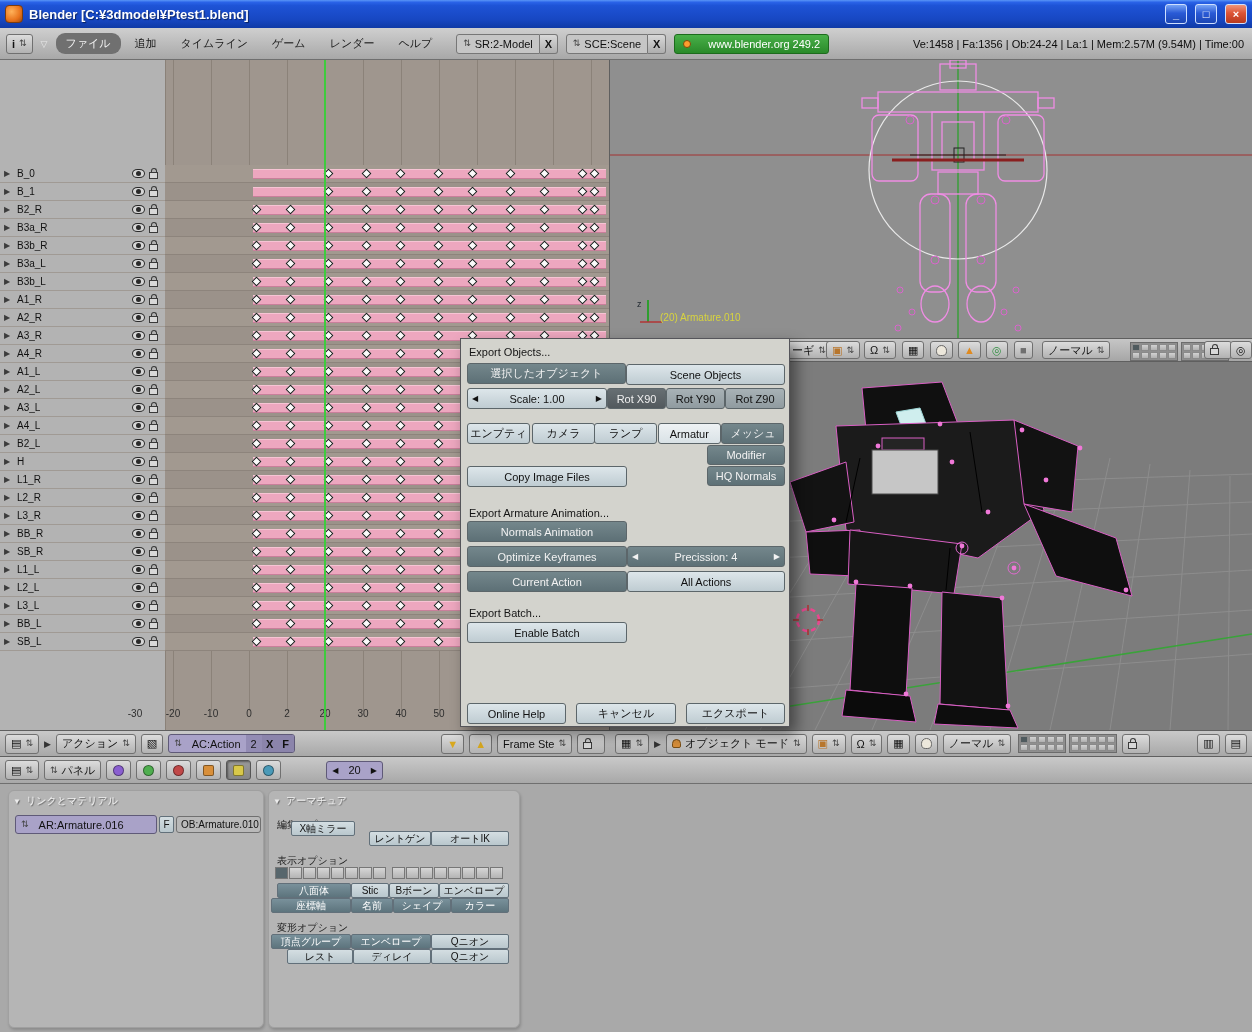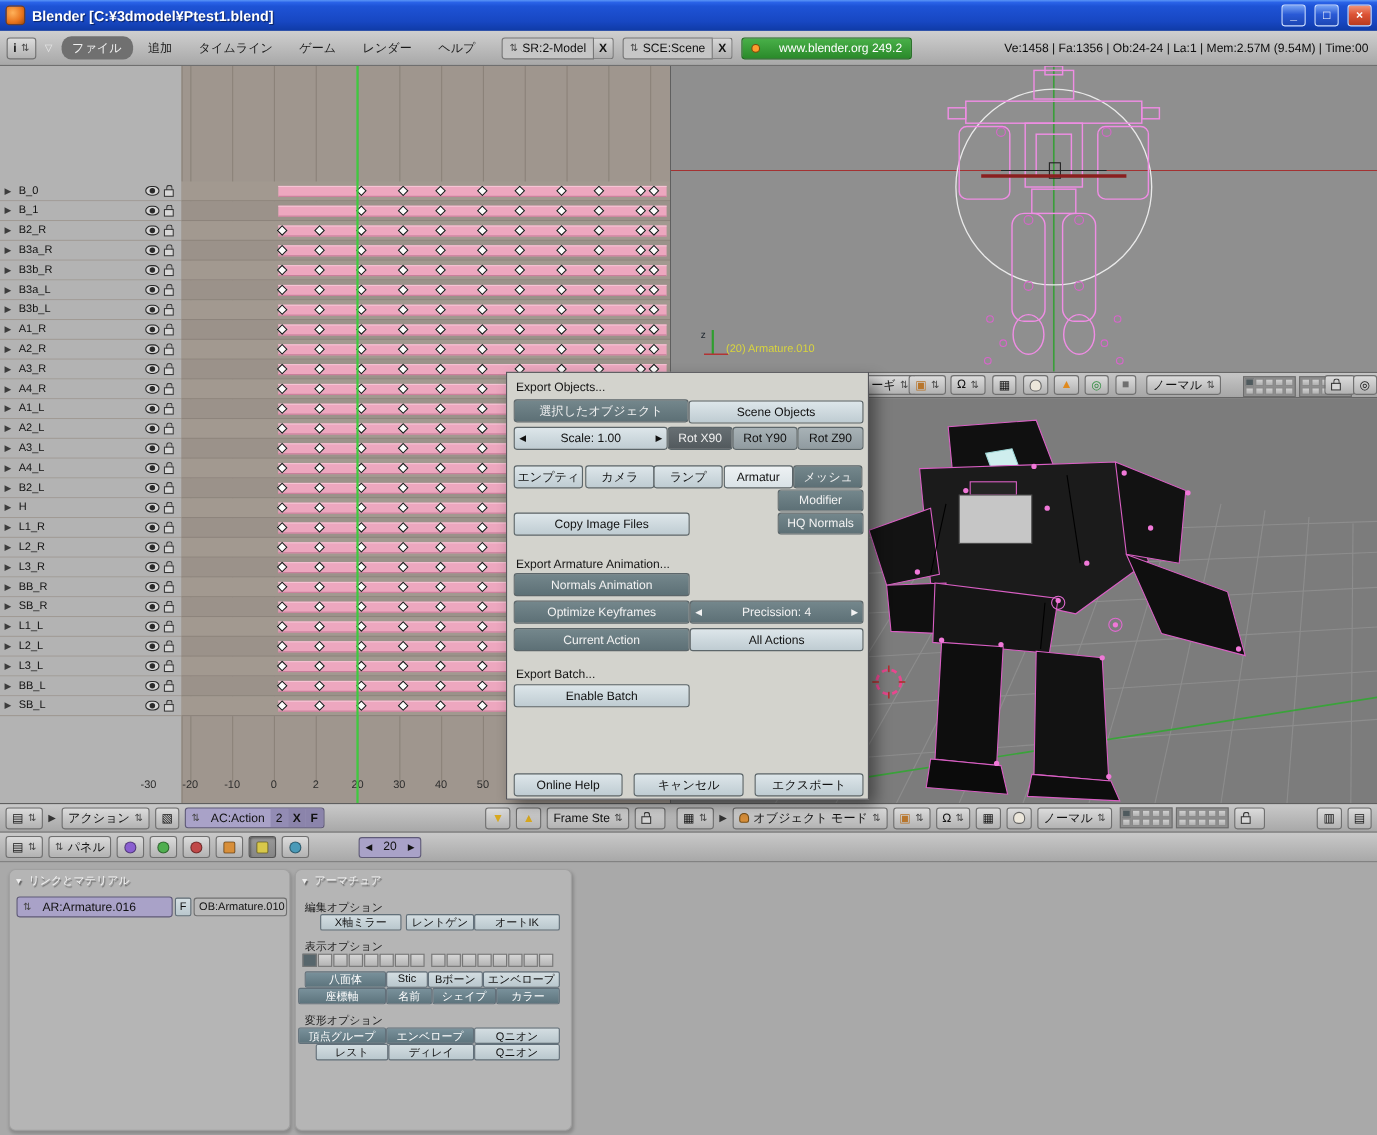--- a/index.html
+++ b/index.html
@@ -1075,21 +1075,21 @@
           <span class="alayer grpgap"></span>
           <span class="alayer"></span>
           <span class="alayer"></span>
           <span class="alayer"></span>
           <span class="alayer"></span>
           <span class="alayer"></span>
           <span class="alayer"></span>
           <span class="alayer"></span>
         </div>
       <div class="plabel" style="left:8px;top:130px">変形オプション</div>
-    <div class="pbtn" style="left: 22px; top: 40px; width: 74px;">X軸ミラー</div>
+    <div class="pbtn" style="left: 22px; top: 30px; width: 64px;">X軸ミラー</div>
         <div class="pbtn" style="left: 100px; top: 40px; width: 62px;">レントゲン</div>
         <div class="pbtn" style="left: 162px; top: 40px; width: 78px;">オートIK</div>
         <div class="pbtn on" style="left: 8px; top: 92px; width: 74px;">八面体</div>
         <div class="pbtn" style="left: 82px; top: 92px; width: 38px;">Stic</div>
         <div class="pbtn" style="left: 120px; top: 92px; width: 50px;">Bボーン</div>
         <div class="pbtn" style="left: 170px; top: 92px; width: 70px;">エンベロープ</div>
         <div class="pbtn on" style="left: 2px; top: 107px; width: 80px;">座標軸</div>
         <div class="pbtn on" style="left: 82px; top: 107px; width: 42px;">名前</div>
         <div class="pbtn on" style="left: 124px; top: 107px; width: 58px;">シェイプ</div>
         <div class="pbtn on" style="left: 182px; top: 107px; width: 58px;">カラー</div>

